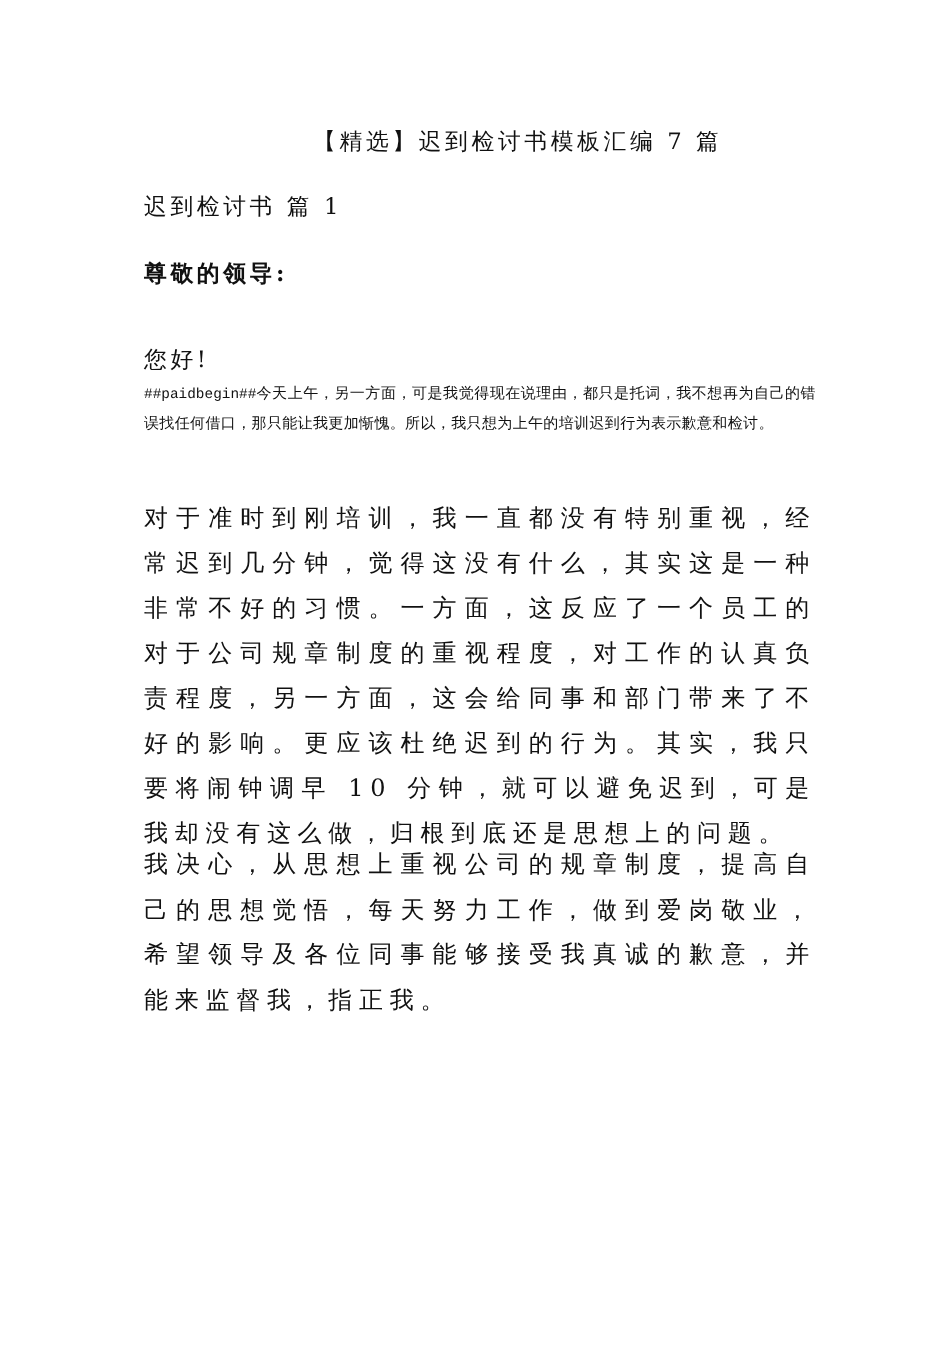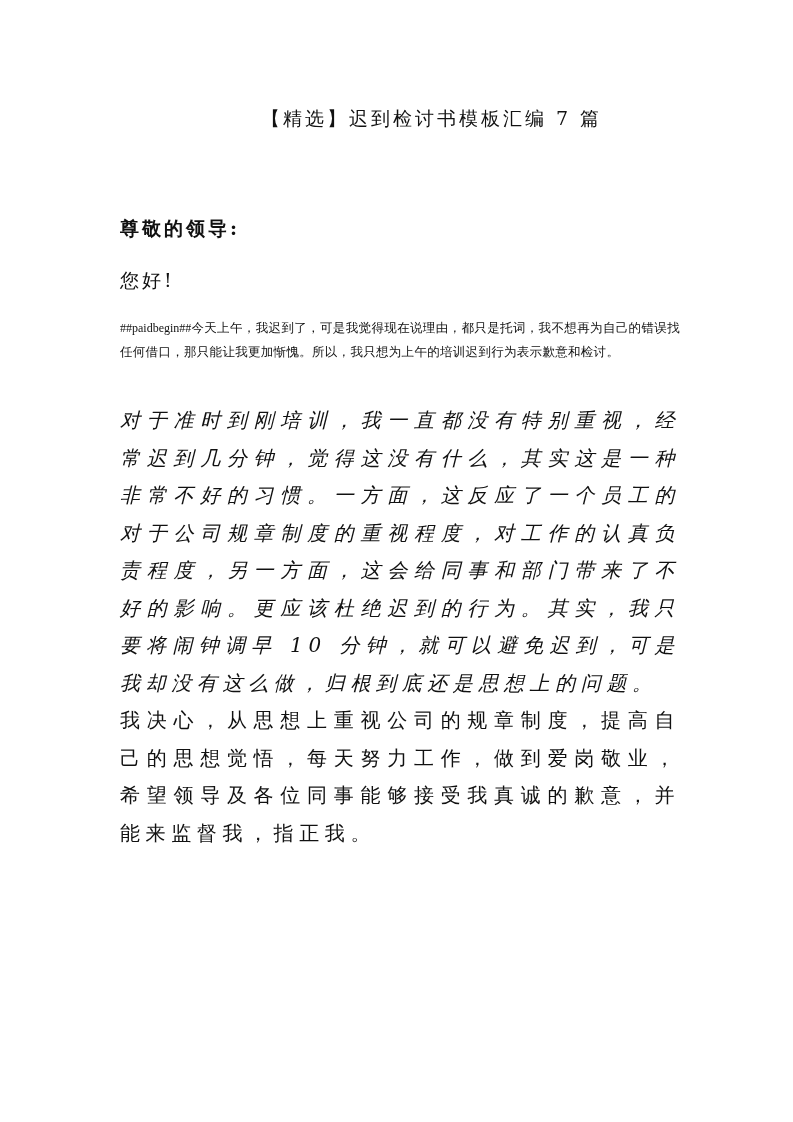--- a/index.html
+++ b/index.html
@@ -38,63 +38,64 @@
     .heading {
       position: absolute;
       left: 120px;
       font-size: 19px;
       letter-spacing: 3px;
       line-height: 28px;
       white-space: nowrap;
     }
     .h-sub { top: 158px; }
     .h-greet { top: 214px; font-weight: bold; }
-    .h-hello { top: 266px; }
+    .h-hello { top: 286px; }
     .small-para {
       position: absolute;
       left: 120px;
       top: 316px;
       width: 560px;
       font-size: 12.5px;
       line-height: 23px;
       letter-spacing: 0.3px;
       text-align: justify;
     }
     .small-para .tag {
-      font-family: Liberation Serif, serif;
+      font-family: Liberation Mono, monospace;
       font-size: 12px;
       letter-spacing: 0;
     }
     .body-para {
       position: absolute;
       left: 120px;
       width: 560px;
       font-size: 20px;
       line-height: 37.5px;
       letter-spacing: 5.6px;
       text-align: justify;
     }
-    .p1 { top: 402px; font-style: italic; }
+    .p1 { top: 413px; }
     .p2 { top: 702px; }
     .p3 { top: 846px; }
     .sign { top: 944px; }
   </style>
 </head>
 <body>
 
 <div class="page">
 
   <div class="title">【精选】迟到检讨书模板汇编 7 篇</div>
 
+  <div class="heading h-sub">迟到检讨书  篇 1</div>
 
   <div class="heading h-greet">尊敬的领导:</div>
 
   <div class="heading h-hello">您好!</div>
 
-  <div class="small-para"><span class="tag">##paidbegin##</span><span>今天上午，我迟到了，可是我觉得现在说理由，都只是托词，我不想再为自己的错误找任何借口，那只能让我更加惭愧。所以，我只想为上午的培训迟到行为表示歉意和检讨。</span></div>
+  <div class="small-para"><span class="tag">##paidbegin##</span><span>今天上午，另一方面，可是我觉得现在说理由，都只是托词，我不想再为自己的错误找任何借口，那只能让我更加惭愧。所以，我只想为上午的培训迟到行为表示歉意和检讨。</span></div>
 
   <div class="body-para p1">对于准时到刚培训，我一直都没有特别重视，经常迟到几分钟，觉得这没有什么，其实这是一种非常不好的习惯。一方面，这反应了一个员工的对于公司规章制度的重视程度，对工作的认真负责程度，另一方面，这会给同事和部门带来了不好的影响。更应该杜绝迟到的行为。其实，我只要将闹钟调早 10 分钟，就可以避免迟到，可是我却没有这么做，归根到底还是思想上的问题。</div>
 
   <div class="body-para p2">我决心，从思想上重视公司的规章制度，提高自己的思想觉悟，每天努力工作，做到爱岗敬业，希望领导及各位同事能够接受我真诚的歉意，并能来监督我，指正我。</div>
 
 
 
 </div>
 
 </body></html>

